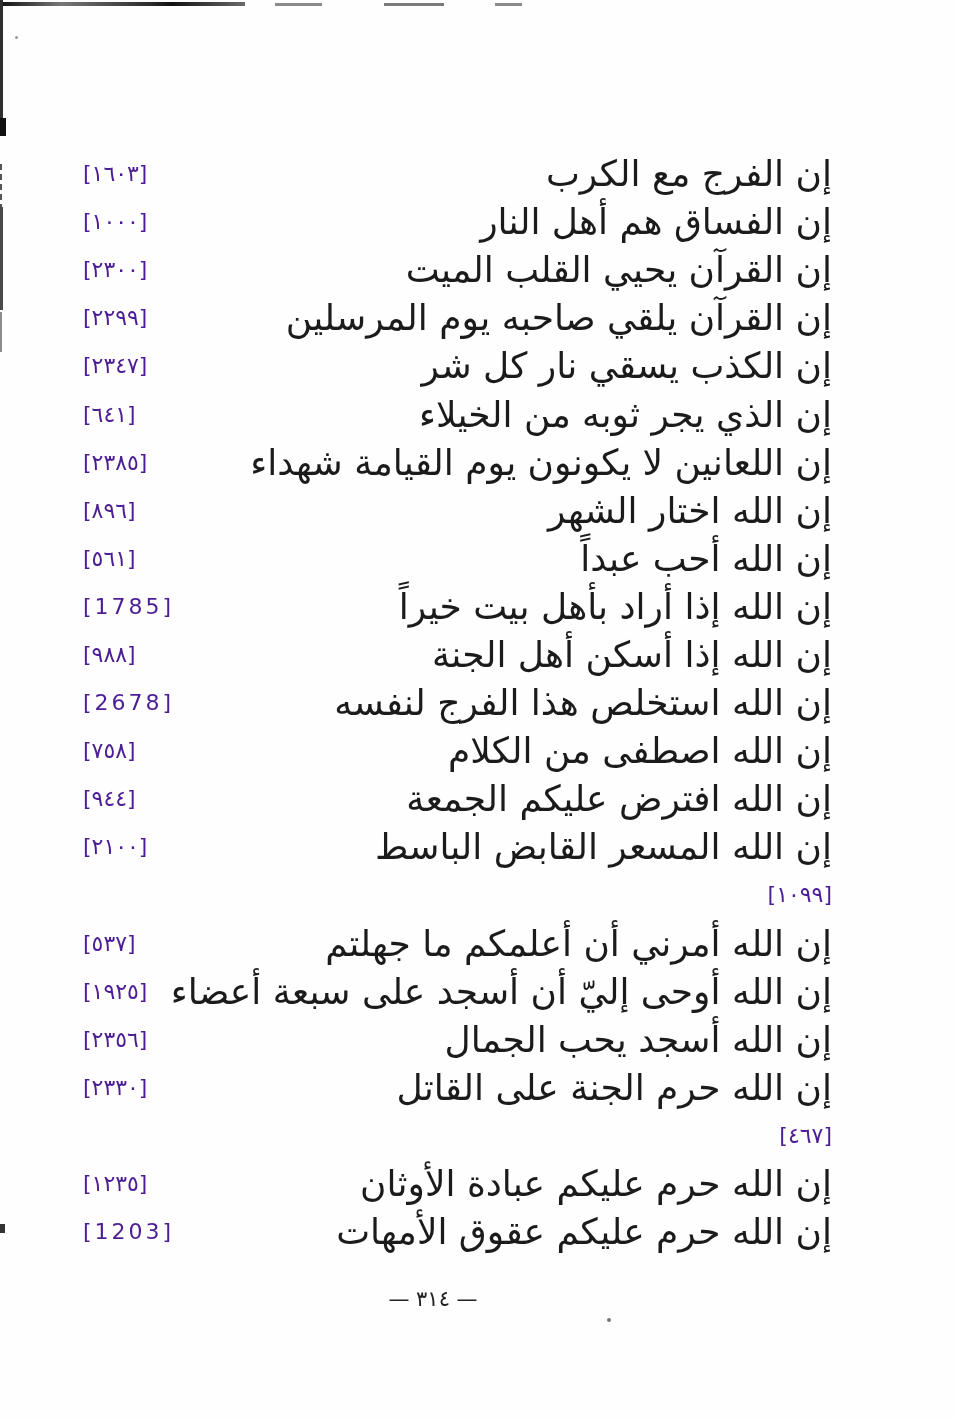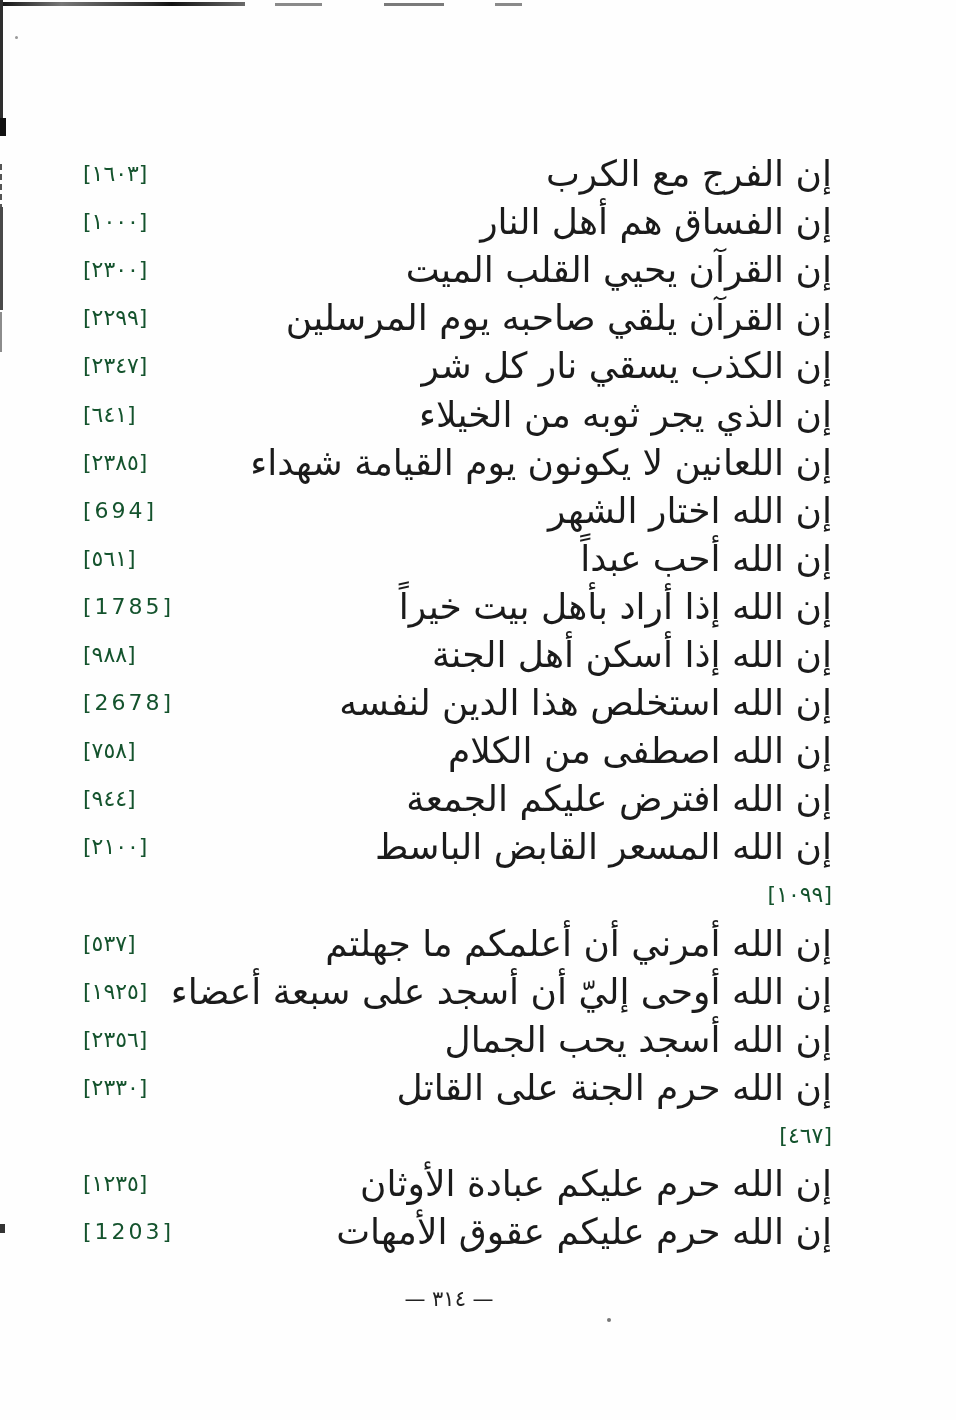--- a/index.html
+++ b/index.html
@@ -34,30 +34,30 @@
     align-items: center;
   }
   .htext {
     font-size: 36px;
     color: #1b1b1b;
     white-space: nowrap;
     line-height: 1;
   }
   .href {
     font-size: 22px;
-    color: #14532d;
+    color: #4c1d95;
     letter-spacing: 3px;
     white-space: nowrap;
     line-height: 1;
   }
   
   .footer {
     position: absolute;
     top: 1287px;
-    left: 374px;
+    left: 358px;
     width: 150px;
     text-align: center;
     font-size: 21px;
     color: #222222;
     direction: ltr;
     letter-spacing: 2px;
   }
   
   .art { position: absolute; }
   .top-seg1 { left: 0; top: 2px; width: 245px; height: 4px;
@@ -117,36 +117,36 @@
       <div class="row">
         <span class="htext">إن الذي يجر ثوبه من الخيلاء</span>
         <span class="href" dir="ltr">[٦٤١]</span>
       </div>
       <div class="row">
         <span class="htext">إن اللعانين لا يكونون يوم القيامة شهداء</span>
         <span class="href" dir="ltr">[٢٣٨٥]</span>
       </div>
       <div class="row">
         <span class="htext">إن الله اختار الشهر</span>
-        <span class="href" dir="ltr">[694]</span>
+        <span class="href" dir="ltr">[٨٩٦]</span>
       </div>
       <div class="row">
         <span class="htext">إن الله أحب عبداً</span>
         <span class="href" dir="ltr">[٥٦١]</span>
       </div>
       <div class="row">
         <span class="htext">إن الله إذا أراد بأهل بيت خيراً</span>
         <span class="href" dir="ltr">[1785]</span>
       </div>
       <div class="row">
         <span class="htext">إن الله إذا أسكن أهل الجنة</span>
         <span class="href" dir="ltr">[٩٨٨]</span>
       </div>
       <div class="row">
-        <span class="htext">إن الله استخلص هذا الدين لنفسه</span>
+        <span class="htext">إن الله استخلص هذا الفرج لنفسه</span>
         <span class="href" dir="ltr">[2678]</span>
       </div>
       <div class="row">
         <span class="htext">إن الله اصطفى من الكلام</span>
         <span class="href" dir="ltr">[٧٥٨]</span>
       </div>
       <div class="row">
         <span class="htext">إن الله افترض عليكم الجمعة</span>
         <span class="href" dir="ltr">[٩٤٤]</span>
       </div>

